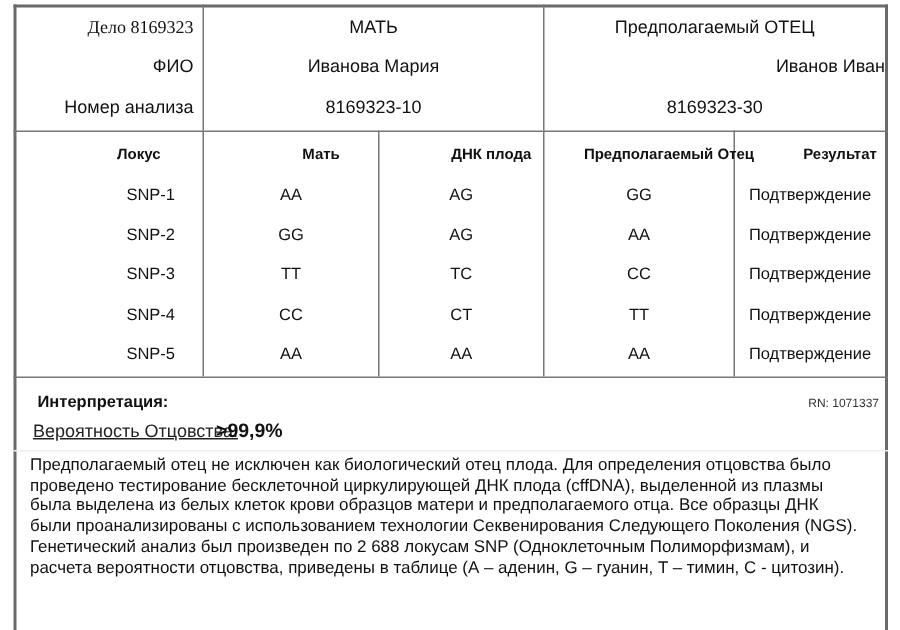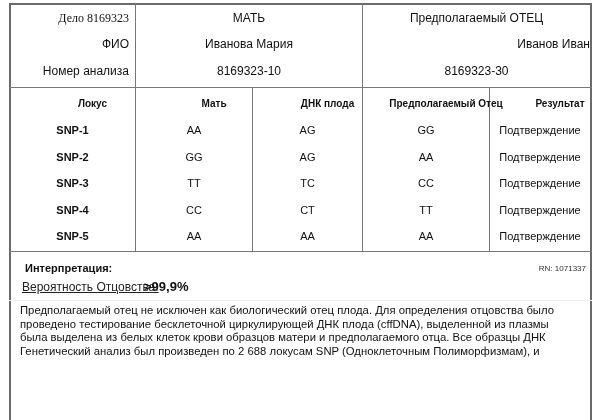--- a/index.html
+++ b/index.html
@@ -6,21 +6,21 @@
   body { width:600px; height:420px; position:relative; overflow:hidden;
          font-family:"Liberation Sans", sans-serif; color:#111; }
   .frame { position:absolute; left:9px; top:3px; width:583px; height:420px;
            border-left:2px solid #6a6a6a; border-right:2px solid #6a6a6a;
            border-top:2px solid #6a6a6a; box-sizing:border-box; }
   .vline { position:absolute; width:1px; background:#777; }
   .hline { position:absolute; height:1px; background:#777; }
   .cell { position:absolute; font-size:12px; white-space:nowrap; }
   .r { text-align:right; }
   .c { text-align:center; }
-  .b { font-weight:bold; }
+  .b { font-weight:normal;margin-left:28px; }
   .hdr { font-size:10px; font-weight:bold;padding-left:20px; }
   .interp-title { position:absolute; left:25px; top:262px; font-size:11px; font-weight:bold; }
   .rn { position:absolute; right:14px; top:264px; font-size:8px; color:#333; }
   .prob-label { position:absolute; left:22px; top:280px; font-size:12px; text-decoration:underline; color:#222; }
   .prob-value { position:absolute; left:144px; top:279px; font-size:13px; font-weight:bold; }
   .para { position:absolute; left:20px; top:304px; width:570px; font-size:11.3px; line-height:13.7px; color:#111; }
   .para div { white-space:nowrap; }
 </style>
 </head>
 <body>
@@ -96,14 +96,16 @@
 <div class="rn">RN: 1071337</div>
 <div class="prob-label">Вероятность Отцовства:</div>
 <div class="prob-value">&gt;99,9%</div>
 
 <div class="hline" style="left:9px; top:300px; width:583px; background:#eee;"></div>
 
 <div class="para">
   <div>Предполагаемый отец не исключен как биологический отец плода.  Для определения отцовства было</div>
   <div>проведено тестирование бесклеточной циркулирующей ДНК плода (cffDNA), выделенной из плазмы</div>
   <div>была выделена из белых клеток крови образцов матери и предполагаемого отца. Все образцы ДНК</div>
+  <div>были проанализированы с использованием технологии Секвенирования Следующего Поколения (NGS).</div>
   <div>Генетический анализ был произведен по 2 688 локусам SNP (Одноклеточным Полиморфизмам), и</div>
+  <div>расчета вероятности отцовства, приведены в таблице (А – аденин, G – гуанин, T – тимин, C - цитозин).</div>
 </div>
 
 </body></html>

